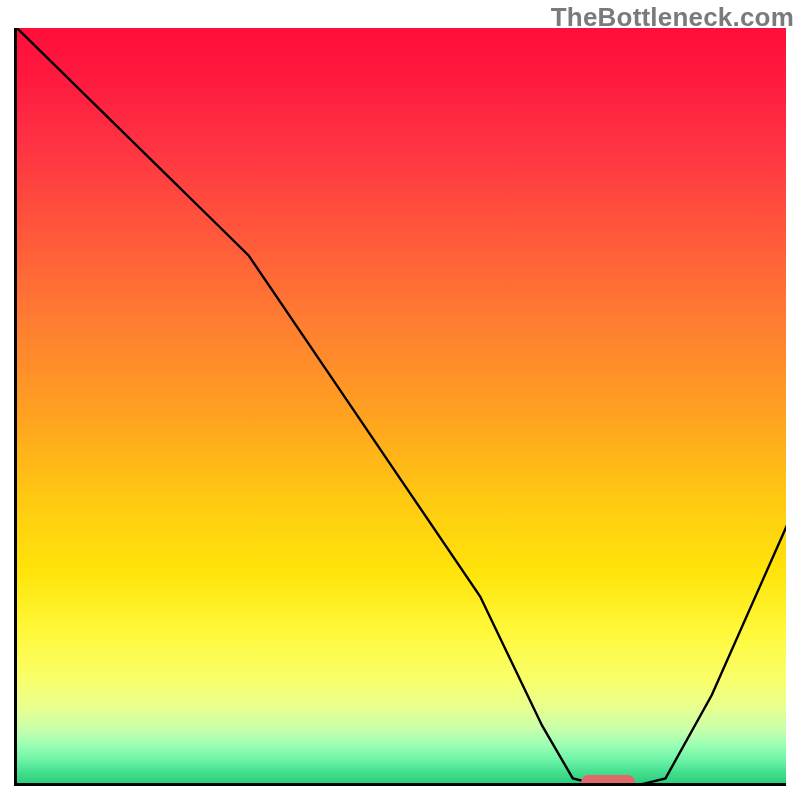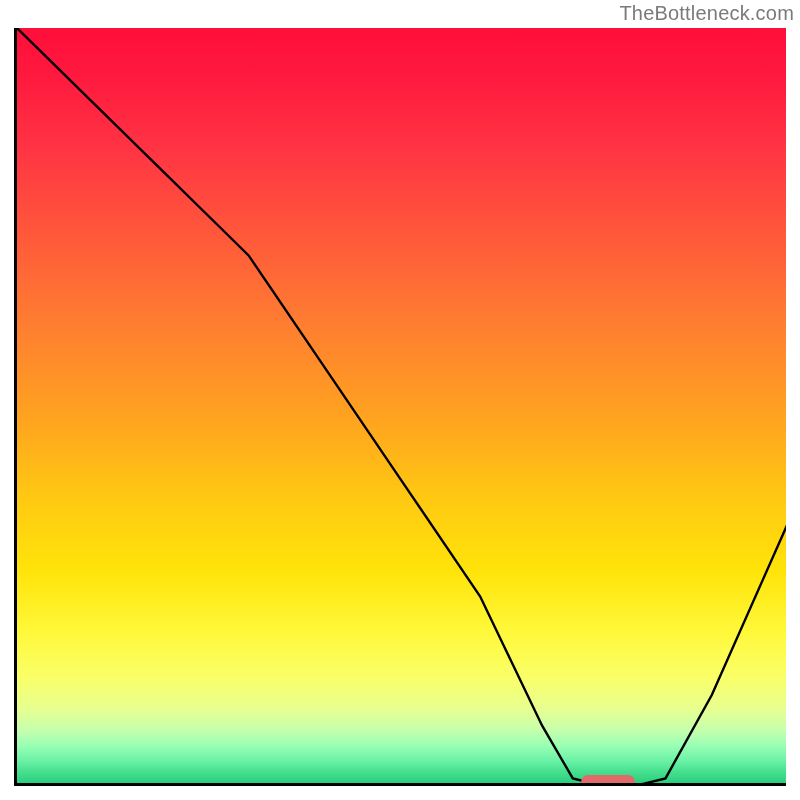--- a/index.html
+++ b/index.html
@@ -12,22 +12,22 @@
   }
   .container {
     position: relative;
     width: 800px;
     height: 800px;
   }
   .watermark {
     position: absolute;
     top: 2px;
     right: 6px;
-    font-size: 20px;
-    font-weight: 400;
+    font-size: 26px;
+    font-weight: 700;
     color: #7a7a7a;
     letter-spacing: 0.2px;
   }
   .chart-frame {
     position: absolute;
     left: 14px;
     top: 28px;
     width: 772px;
     height: 758px;
     border-left: 3px solid #000;

